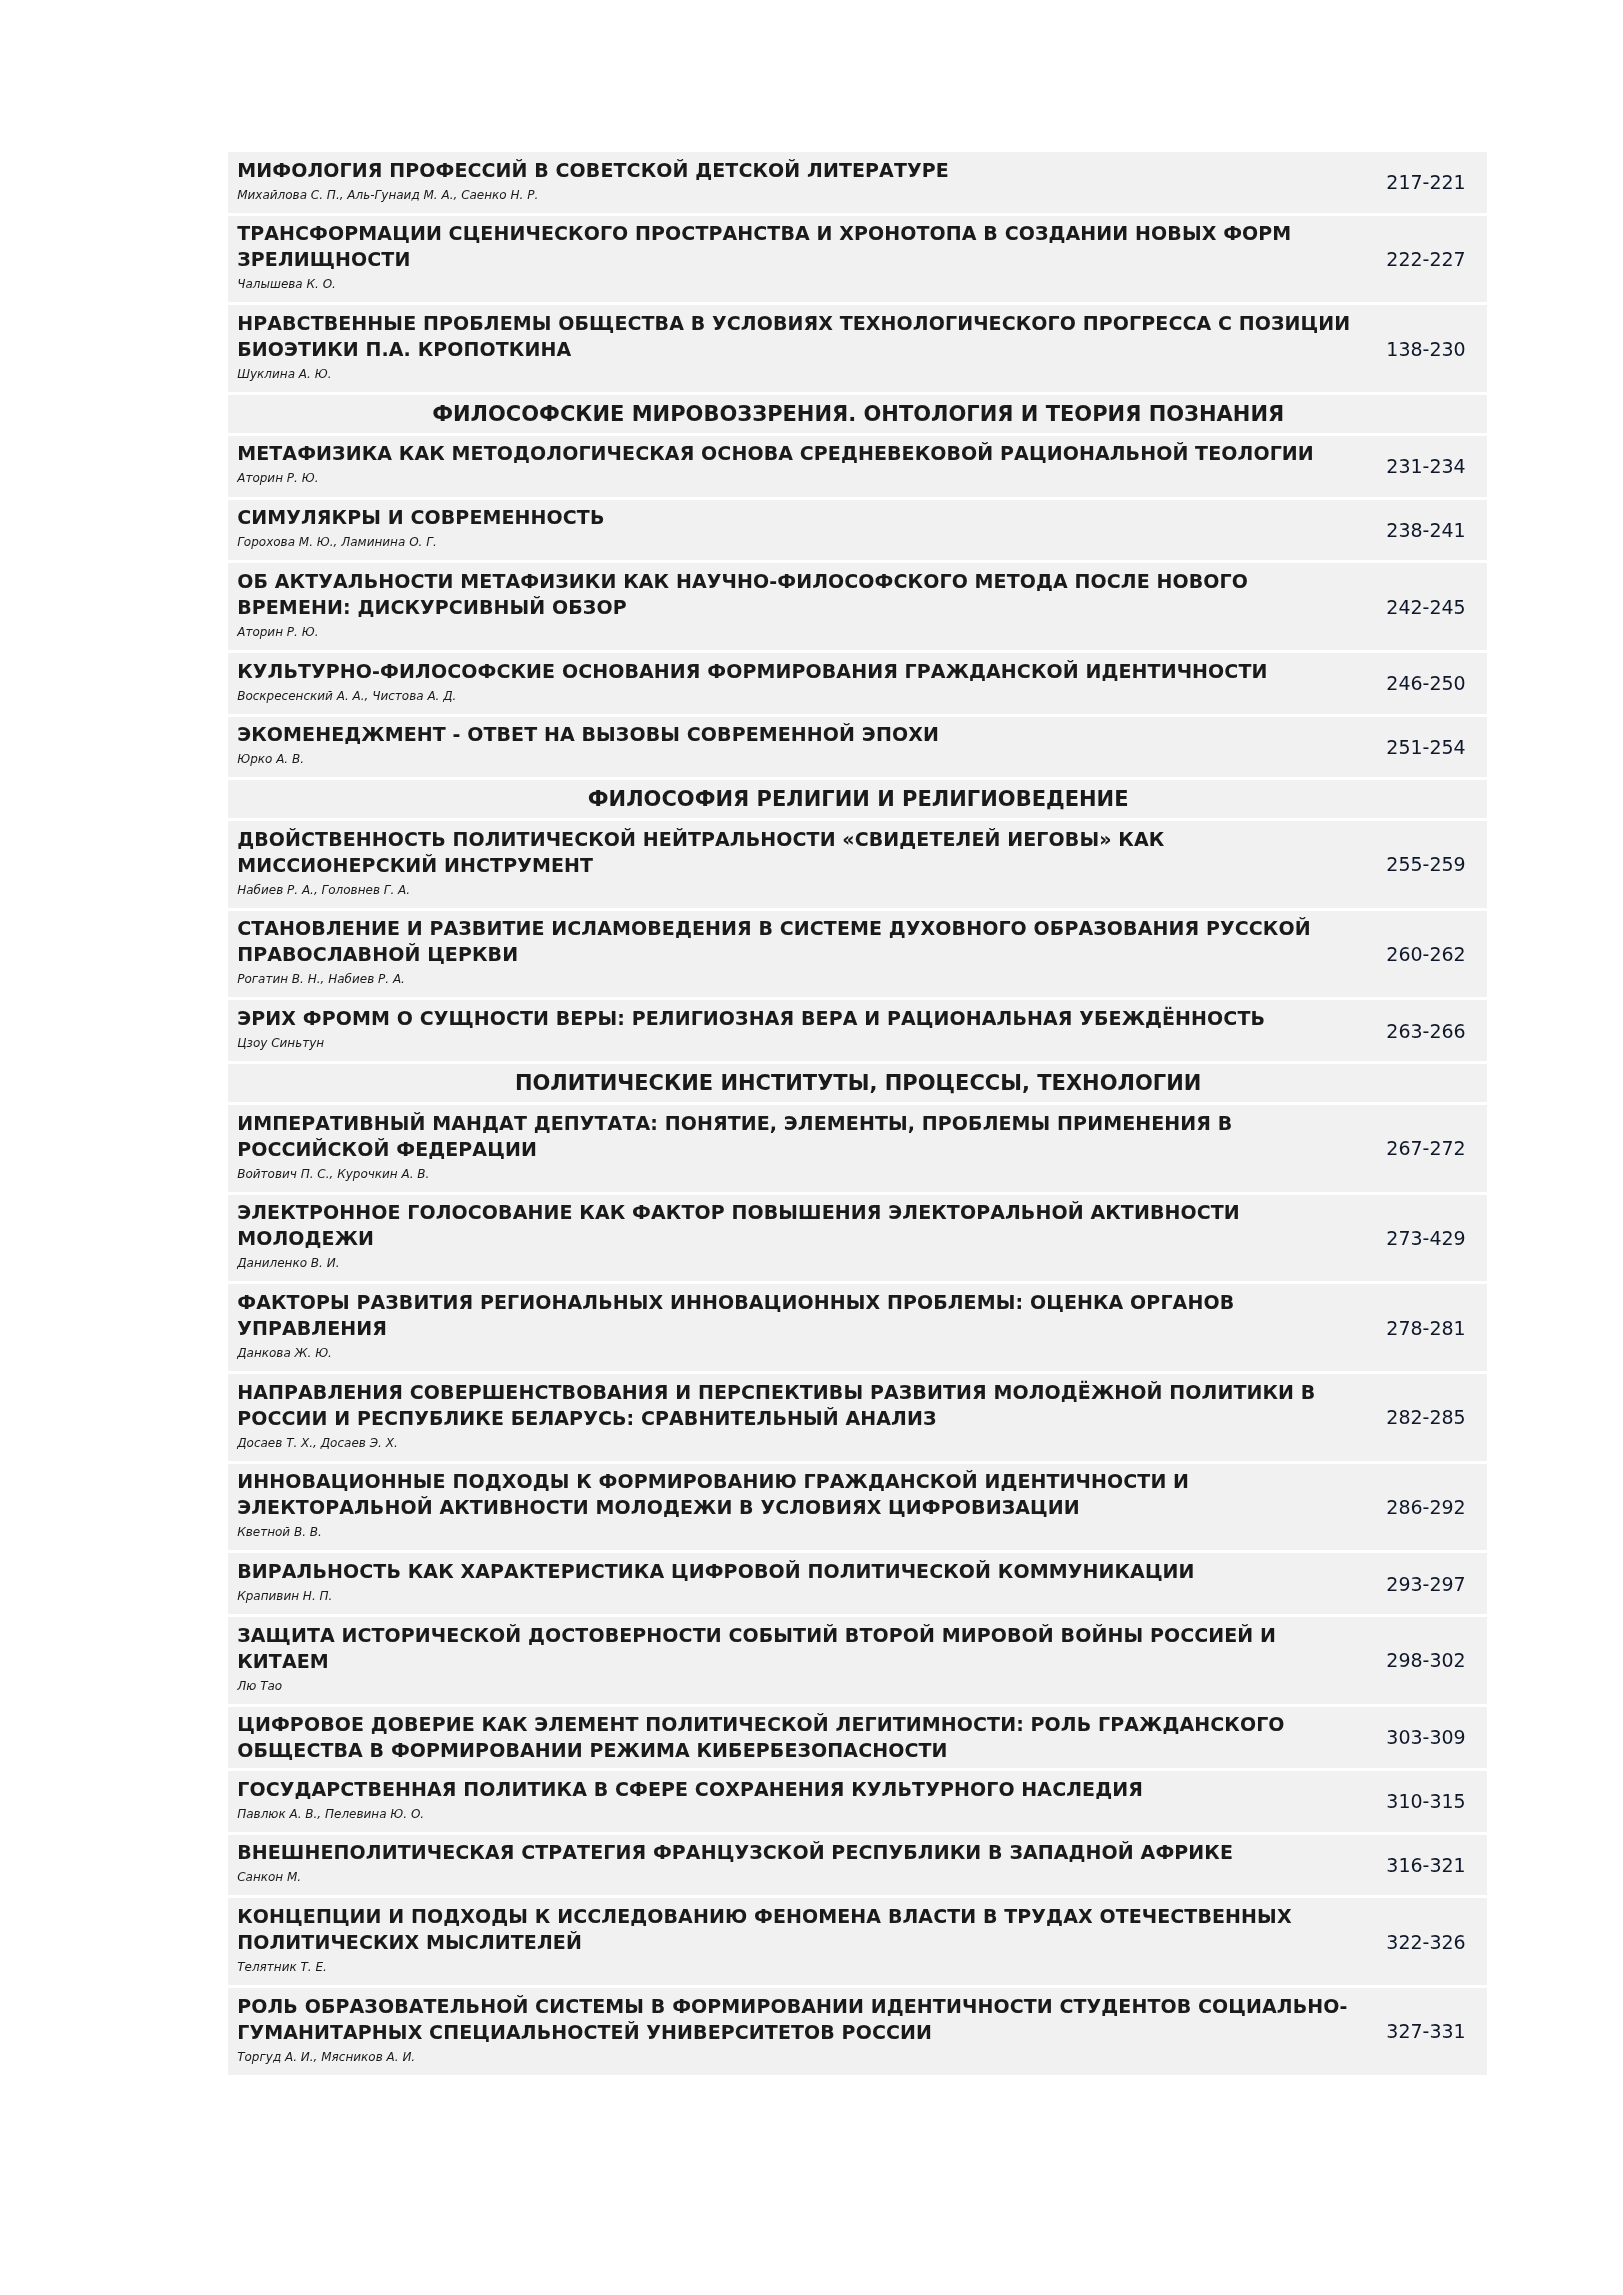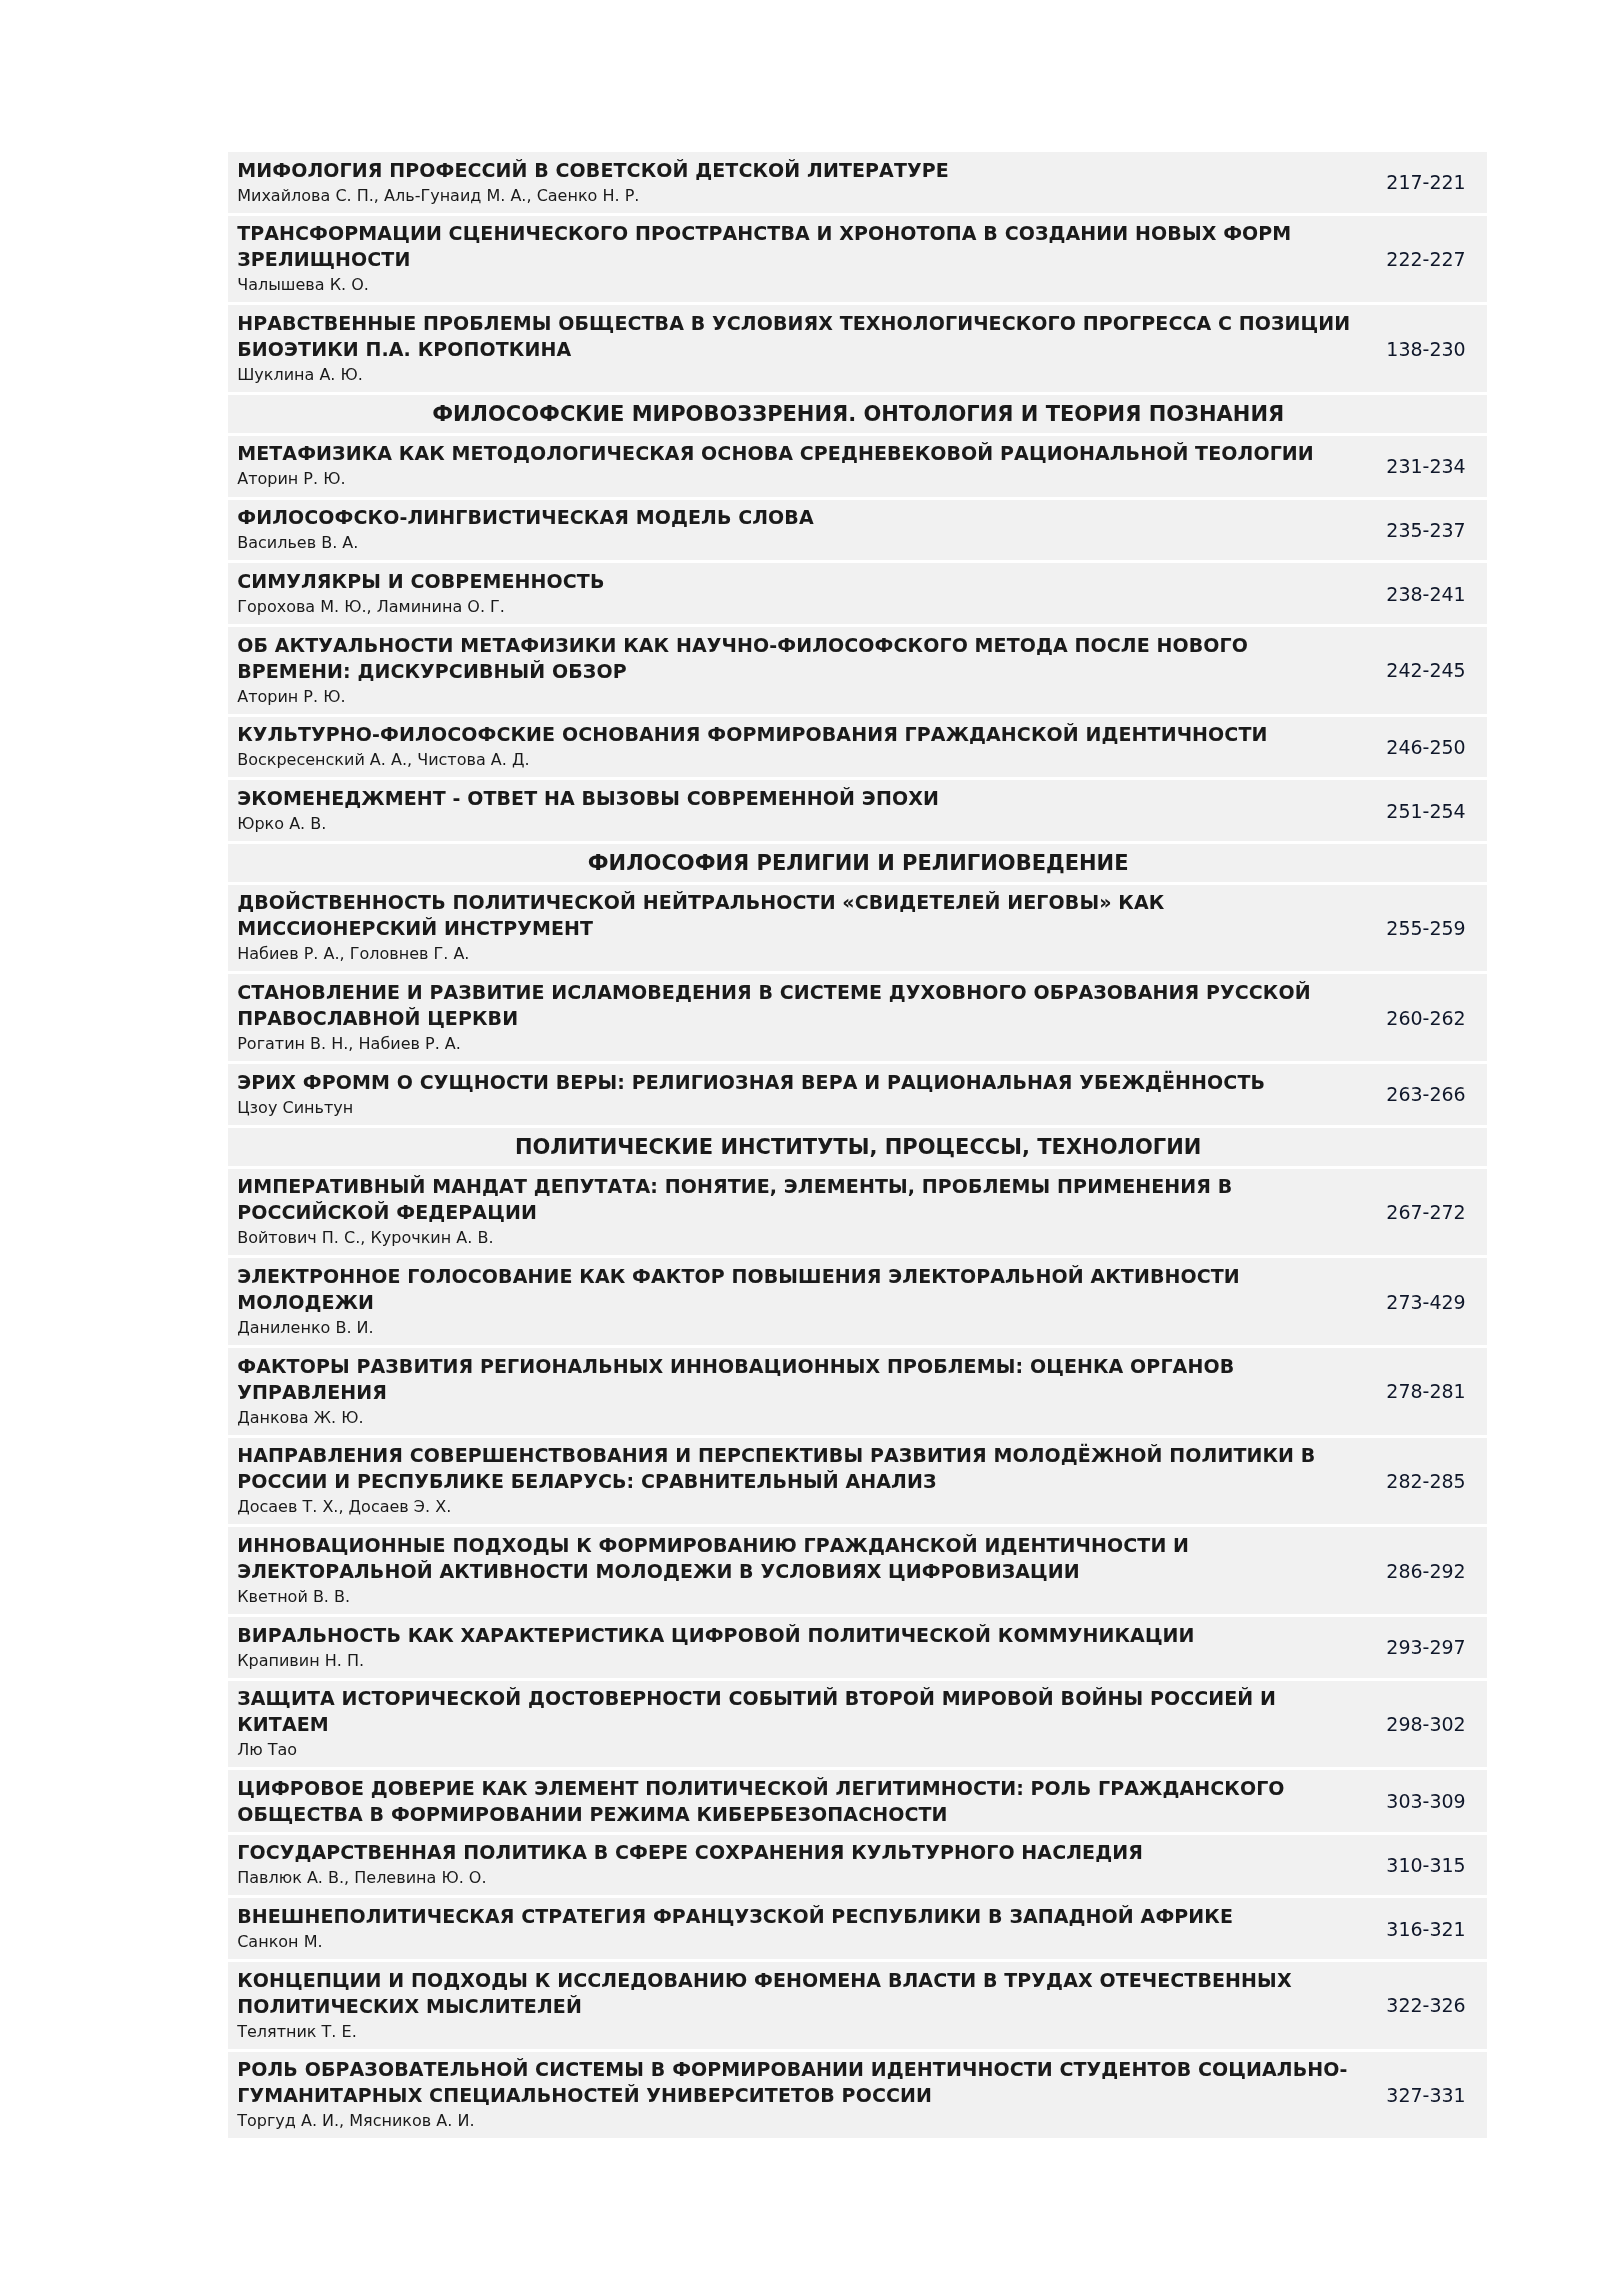--- a/index.html
+++ b/index.html
@@ -41,21 +41,22 @@
     font-weight: normal;
     color: #0f172a;
   }
   .title {
     font-weight: bold;
     font-size: 19px;
     line-height: 26px;
     letter-spacing: 0.1px;
   }
   .authors {
-    font-size: 16px;
+    font-style: italic;
+    font-size: 12px;
     line-height: 25.5px;
   }
   .row.section .cell-main {
     text-align: center;
     font-weight: bold;
     font-size: 21px;
     line-height: 26px;
     padding-top: 5.9px;
     padding-bottom: 5.9px;
   }
@@ -90,27 +91,20 @@
     </div>
     <div class="row">
       <div class="cell-main">
         <div class="title">МЕТАФИЗИКА КАК МЕТОДОЛОГИЧЕСКАЯ ОСНОВА СРЕДНЕВЕКОВОЙ РАЦИОНАЛЬНОЙ ТЕОЛОГИИ</div>
         <div class="authors">Аторин Р. Ю.</div>
       </div>
       <div class="cell-pages">231-234</div>
     </div>
     <div class="row">
       <div class="cell-main">
-        <div class="title">ФИЛОСОФСКО-ЛИНГВИСТИЧЕСКАЯ МОДЕЛЬ СЛОВА</div>
-        <div class="authors">Васильев В. А.</div>
-      </div>
-      <div class="cell-pages">235-237</div>
-    </div>
-    <div class="row">
-      <div class="cell-main">
         <div class="title">СИМУЛЯКРЫ И СОВРЕМЕННОСТЬ</div>
         <div class="authors">Горохова М. Ю., Ламинина О. Г.</div>
       </div>
       <div class="cell-pages">238-241</div>
     </div>
     <div class="row">
       <div class="cell-main">
         <div class="title">ОБ АКТУАЛЬНОСТИ МЕТАФИЗИКИ КАК НАУЧНО-ФИЛОСОФСКОГО МЕТОДА ПОСЛЕ НОВОГО ВРЕМЕНИ: ДИСКУРСИВНЫЙ ОБЗОР</div>
         <div class="authors">Аторин Р. Ю.</div>
       </div>

